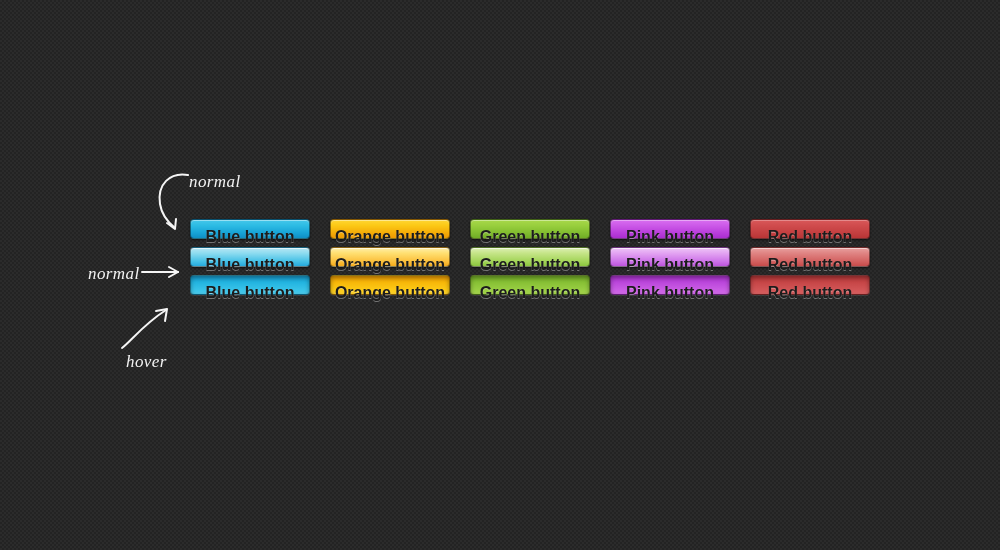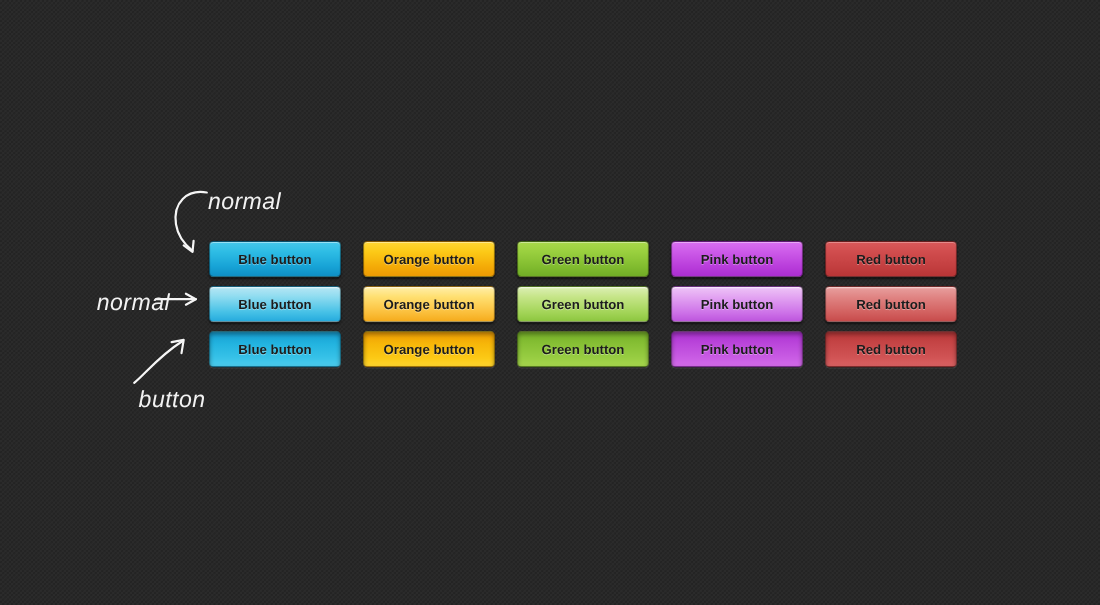--- a/index.html
+++ b/index.html
@@ -33,25 +33,25 @@
     left: 190px;
     top: 219px;
   }
   .btn-row {
     display: flex;
     gap: 20px;
     margin-bottom: 8px;
   }
   .btn {
     width: 120px;
-    height: 33px;
+    height: 20px;
     line-height: 33px;
     box-sizing: border-box;
     text-align: center;
-    font-size: 12px;
+    font-size: 16px;
     font-weight: bold;
     font-family: "Liberation Sans", sans-serif;
     color: #1c1c1c;
     border-radius: 4px;
     border: 1px solid rgba(0,0,0,0.45);
     cursor: pointer;
     user-select: none;
     text-shadow: 0 1px 0 rgba(255,255,255,0.35);
     position: relative;
   }
@@ -123,23 +123,23 @@
   }
   .red.active {
     background: linear-gradient(to bottom, #bb3839 0%, #c64647 35%, #d15455 75%, #d96162 100%);
     box-shadow: inset 0 2px 4px rgba(0,0,0,0.35), 0 1px 0 rgba(255,255,255,0.1);
   }
 
   
   .annot-label {
     position: absolute;
     color: #f2f2f2;
-    font-family: Liberation Sans, sans-serif;
+    font-family: Liberation Serif, serif;
     font-style: italic;
-    font-size: 21px;
+    font-size: 17px;
     letter-spacing: 0.4px;
     white-space: nowrap;
   }
   #label-normal { left: 189px; top: 172px; }
   #label-hover  { left: 88px;  top: 264px; }
   #label-active { left: 126px; top: 352px; }
 
   .annot-arrow {
     position: absolute;
     pointer-events: none;
@@ -162,21 +162,21 @@
   <svg id="arrow-hover" class="annot-arrow" width="44" height="16" viewBox="0 0 44 16">
     <path d="M2 8 L 38 8" fill="none" stroke="#f5f5f5" stroke-width="2" stroke-linecap="round"></path>
     <path d="M38 8 L 29 3 M38 8 L 29 13" fill="none" stroke="#f5f5f5" stroke-width="2" stroke-linecap="round"></path>
   </svg>
   <div id="label-hover" class="annot-label">normal</div>
 
   <svg id="arrow-active" class="annot-arrow" width="62" height="56" viewBox="0 0 62 56">
     <path d="M4 52 C 14 44, 26 28, 48 14" fill="none" stroke="#f5f5f5" stroke-width="2" stroke-linecap="round"></path>
     <path d="M49 13 L 38 15 M49 13 L 47 25" fill="none" stroke="#f5f5f5" stroke-width="2" stroke-linecap="round"></path>
   </svg>
-  <div id="label-active" class="annot-label">button</div>
+  <div id="label-active" class="annot-label">hover</div>
 
   <div id="button-grid">
 
     <div class="btn-row">
       <div class="btn blue normal">Blue button</div>
       <div class="btn orange normal">Orange button</div>
       <div class="btn green normal">Green button</div>
       <div class="btn pink normal">Pink button</div>
       <div class="btn red normal">Red button</div>
     </div>

